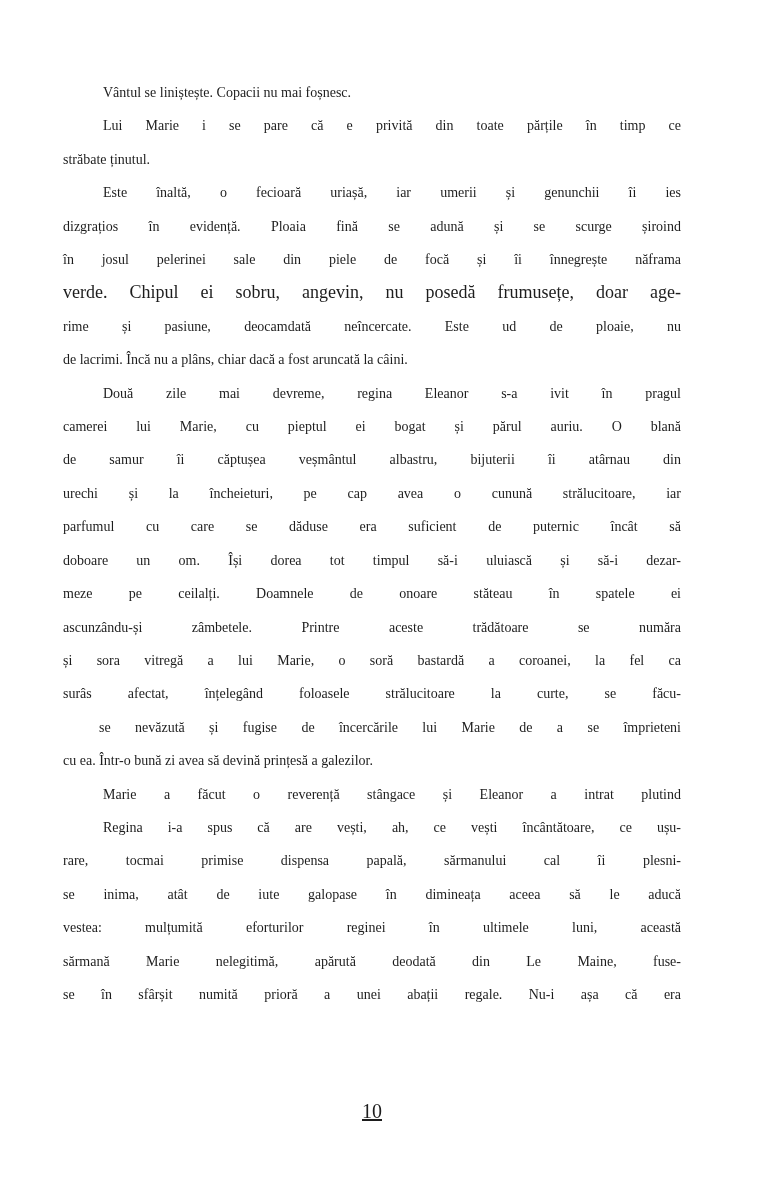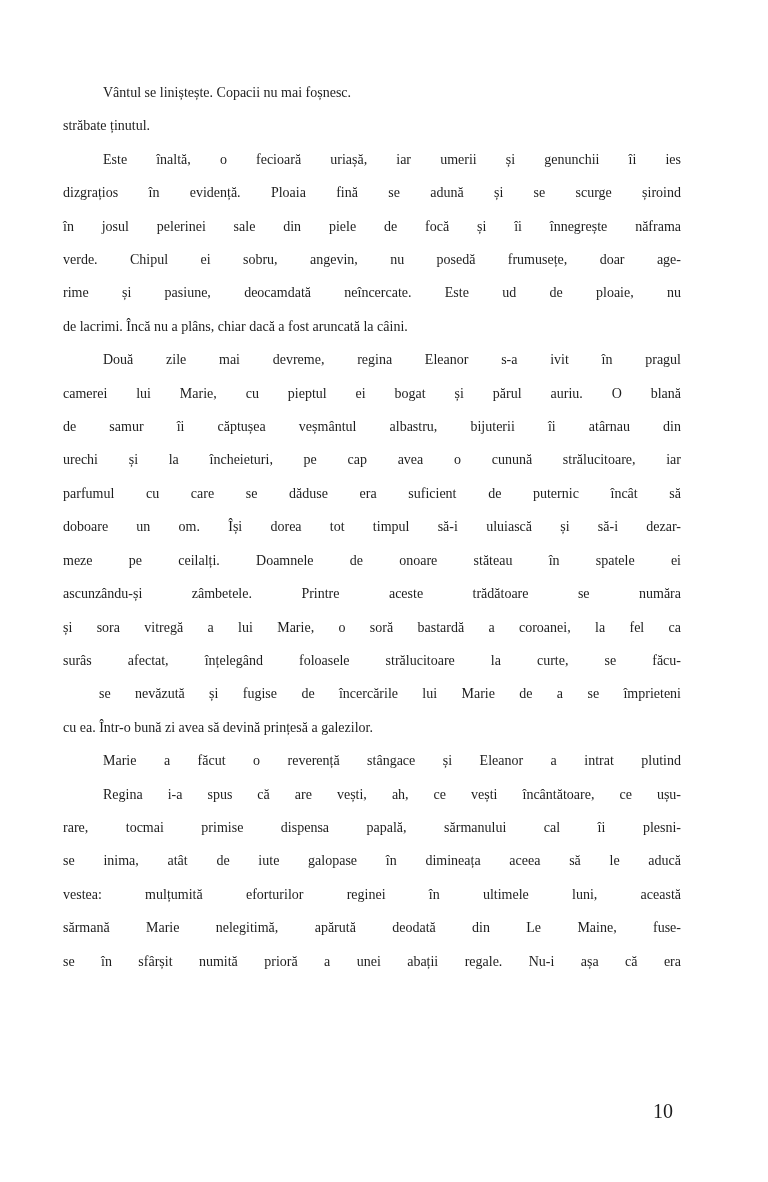--- a/index.html
+++ b/index.html
@@ -30,40 +30,42 @@
     text-align-last: justify;
   }
   .line.end {
     text-align-last: left;
   }
   .line.indent {
     text-indent: 40px;
   }
   .page-number {
     position: absolute;
-    left: 55px;
+    left: 63px;
     top: 1096px;
     width: 618px;
-    text-align: right;
+    text-align: center;
     font-size: 20px;
     line-height: 30px;
     color: #1d1d1d;
+    text-decoration: underline;
   }
 </style>
 </head>
 <body>
 
 <div class="page">
   <div class="text-block" id="text-block">
       <div class="line indent end" style="font-size: 14px; white-space: normal;">Vântul se liniștește. Copacii nu mai foșnesc.</div>
+      <div class="line indent" style="font-size: 14px; white-space: normal;">Lui Marie i se pare că e privită din toate părțile în timp ce</div>
       <div class="line end" style="font-size: 14px; white-space: normal;">străbate ținutul.</div>
       <div class="line indent" style="font-size: 14px; white-space: normal;">Este înaltă, o fecioară uriașă, iar umerii și genunchii îi ies</div>
       <div class="line" style="font-size: 14px; white-space: normal;">dizgrațios în evidență. Ploaia fină se adună și se scurge șiroind</div>
       <div class="line" style="font-size: 14px; white-space: normal;">în josul pelerinei sale din piele de focă și îi înnegrește năframa</div>
-      <div class="line" style="font-size: 14px; white-space: normal;">verde. Chipul ei sobru, angevin, nu posedă frumusețe, doar age-</div>
+      <div class="line" style="font-size: 18px; white-space: normal;">verde. Chipul ei sobru, angevin, nu posedă frumusețe, doar age-</div>
       <div class="line" style="font-size: 14px; white-space: normal;">rime și pasiune, deocamdată neîncercate. Este ud de ploaie, nu</div>
       <div class="line end" style="font-size: 14px; white-space: normal;">de lacrimi. Încă nu a plâns, chiar dacă a fost aruncată la câini.</div>
       <div class="line indent" style="font-size: 14px; white-space: normal;">Două zile mai devreme, regina Eleanor s-a ivit în pragul</div>
       <div class="line" style="font-size: 14px; white-space: normal;">camerei lui Marie, cu pieptul ei bogat și părul auriu. O blană</div>
       <div class="line" style="font-size: 14px; white-space: normal;">de samur îi căptușea veșmântul albastru, bijuterii îi atârnau din</div>
       <div class="line" style="font-size: 14px; white-space: normal;">urechi și la încheieturi, pe cap avea o cunună strălucitoare, iar</div>
       <div class="line" style="font-size: 14px; white-space: normal;">parfumul cu care se dăduse era suficient de puternic încât să</div>
       <div class="line" style="font-size: 14px; white-space: normal;">doboare un om. Își dorea tot timpul să-i uluiască și să-i dezar-</div>
       <div class="line" style="font-size: 14px; white-space: normal;">meze pe ceilalți. Doamnele de onoare stăteau în spatele ei</div>
       <div class="line" style="font-size: 14px; white-space: normal;">ascunzându-și zâmbetele. Printre aceste trădătoare se număra</div>

